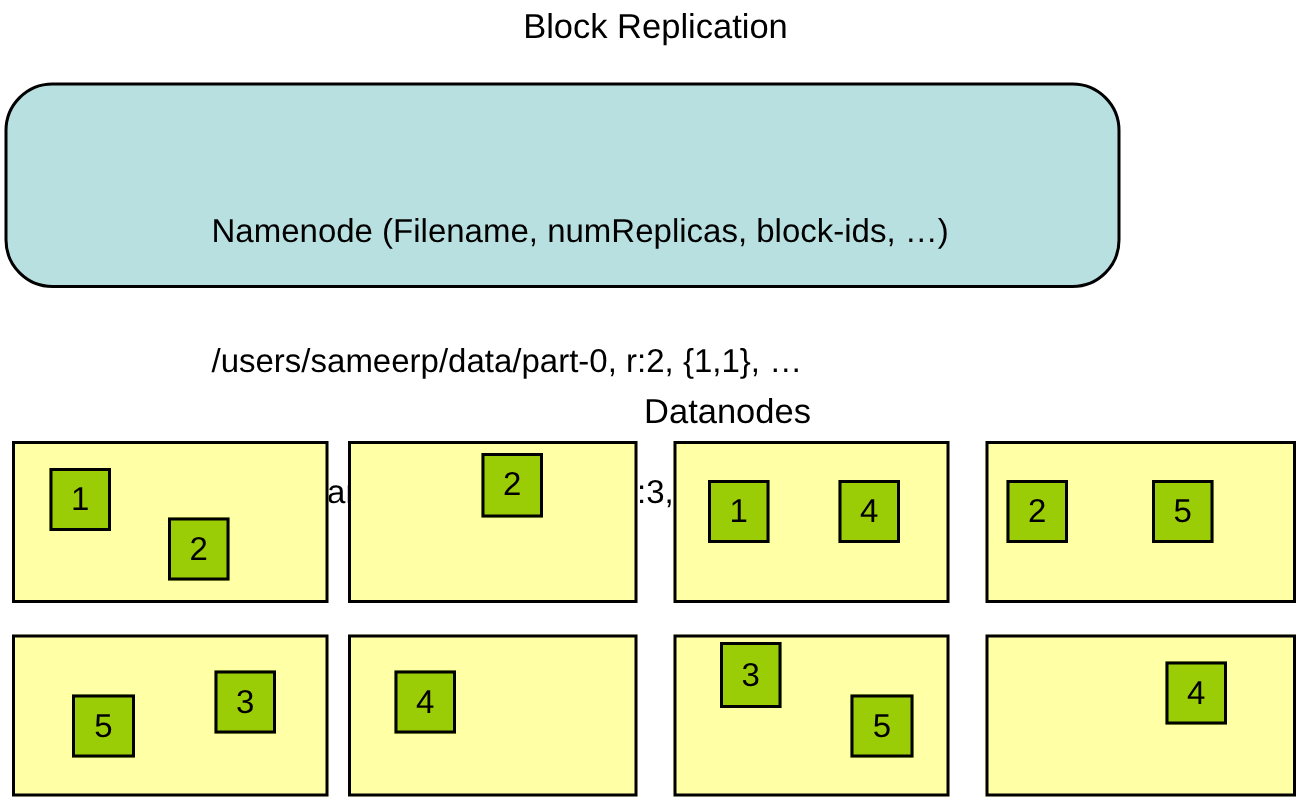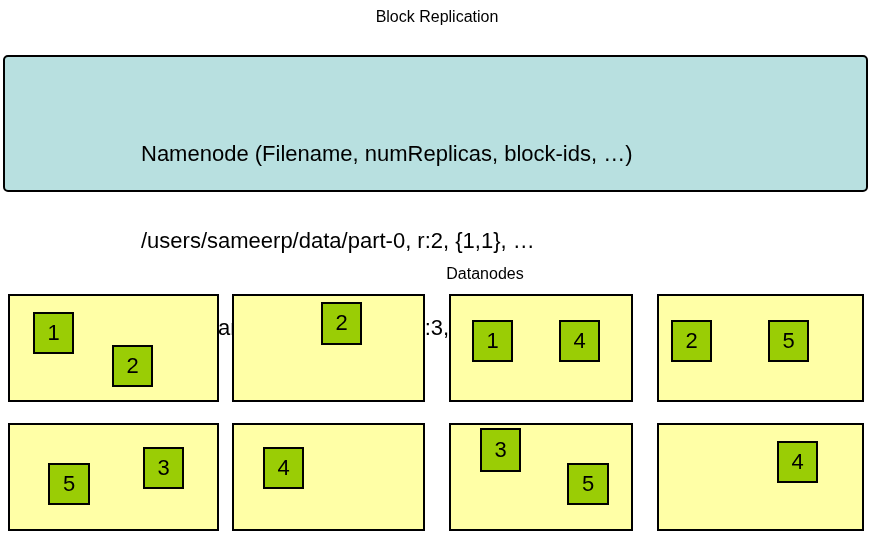--- a/index.html
+++ b/index.html
@@ -25,39 +25,39 @@
     width: 874px;
     height: 536px;
   }
 
   
   .title {
     position: absolute;
     left: 0;
     width: 874px;
     text-align: center;
-    font-size: 16px;
+    font-size: 23px;
     line-height: 26px;
     letter-spacing: 0px;
     white-space: nowrap;
   }
   #page-title { top: 4px; }
   #datanodes-title { top: 261px; padding-left: 48px; }
 
   
   #namenode-box {
     position: absolute;
     left: 3px;
     top: 55px;
-    width: 865px;
+    width: 744px;
     height: 137px;
     box-sizing: border-box;
     background: #b8e0e0;
     border: 2px solid #000000;
-    border-radius: 5px;
+    border-radius: 32px;
   }
   #namenode-text {
     position: absolute;
     left: 136px;
     top: 24px;
     font-size: 22px;
     line-height: 29px;
     white-space: pre;
   }
   .nn-line { white-space: pre; display: block; }

